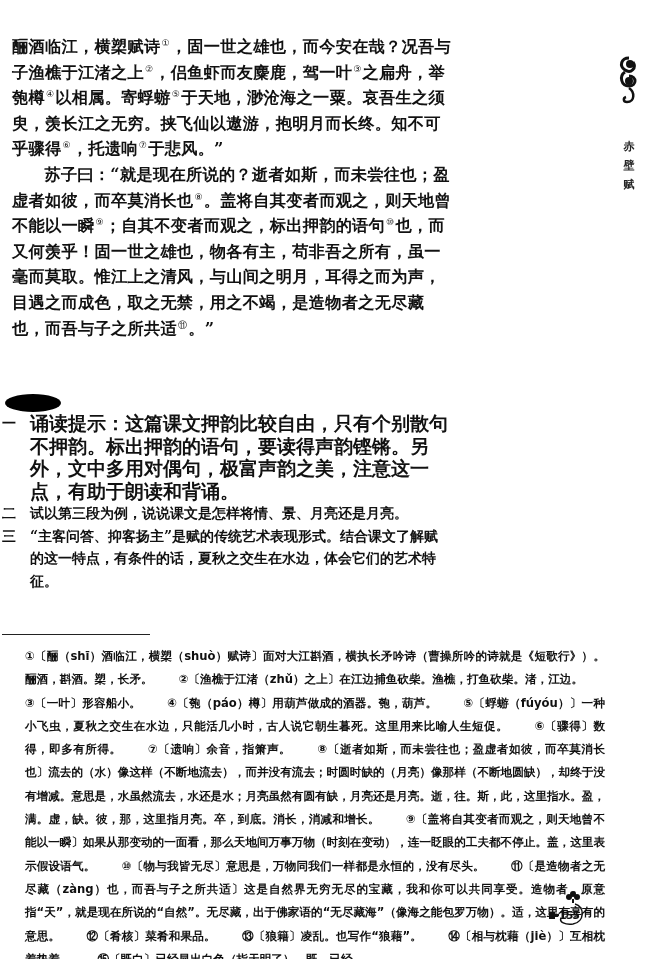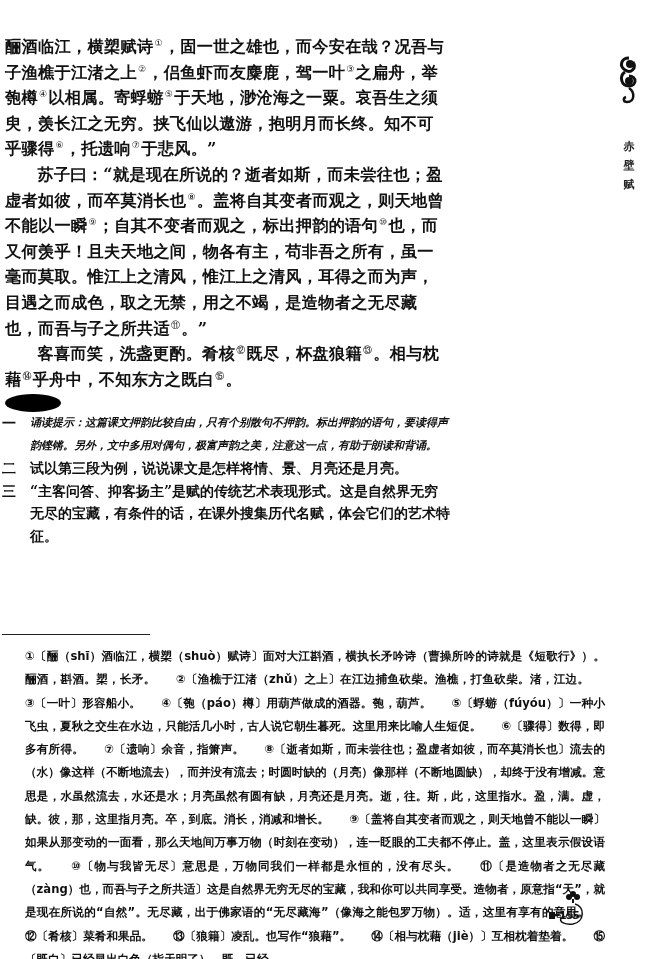--- a/index.html
+++ b/index.html
@@ -2,21 +2,21 @@
 <html><head>
 <meta charset="utf-8">
 <style>
   html, body { margin: 0; padding: 0; background: #ffffff; }
   body {
     width: 650px; height: 959px; position: relative; overflow: hidden;
     font-family: "DejaVu Serif", "Liberation Serif", serif;
     color: #111111;
   }
   .main-text {
-    position: absolute; left: 5px; top: 34px; width: 440px;
+    position: absolute; left: 12px; top: 34px; width: 440px;
     font-size: 16.2px; line-height: 25.6px; letter-spacing: 0.3px;
     font-weight: bold;
   }
   .main-text p { margin: 0; }
   .indent { text-indent: 2em; }
   sup.n {
     font-size: 9px; font-weight: normal; vertical-align: 6px; line-height: 0;
     margin: 0 1px;
   }
   .ornament-top {
@@ -30,32 +30,32 @@
   .exercise-badge {
     position: absolute; left: 3px; top: 390px; width: 60px; height: 24px;
   }
   .exercises {
     position: absolute; left: 0; top: 412px; width: 450px;
     font-size: 14px; line-height: 22.5px; font-weight: bold;
   }
   .ex-item { display: flex; }
   .ex-num { width: 28px; flex: 0 0 28px; padding-left: 2px; }
   .ex-body { flex: 1; }
-  .ex-hint { font-size: 11px; font-style: italic; line-height: 22.5px; }
+  .ex-hint { font-size: 19px; line-height: 22.5px; }
   .fn-rule {
     position: absolute; left: 2px; top: 634px; width: 148px; height: 0;
     border-top: 1.5px solid #222;
   }
   .footnotes {
     position: absolute; left: 25px; top: 645px; width: 580px;
     font-size: 11.6px; line-height: 23.3px; font-weight: bold;
     font-family: "DejaVu Sans", "Liberation Sans", sans-serif;
     text-align: justify;
   }
-  .fn { margin-right: 16px; }
+  .fn { margin-right: 22px; }
   .page-num-box {
     position: absolute; left: 545px; top: 890px; width: 50px; height: 40px;
   }
   .page-num {
     position: absolute; left: 559px; top: 909px;
     font-family: "DejaVu Sans", "Liberation Sans", sans-serif;
     font-size: 11px; font-weight: bold; letter-spacing: -1px;
   }
 </style>
 </head>
@@ -72,22 +72,21 @@
 </div>
 
 <div class="side-title">
   <div>赤</div>
   <div>壁</div>
   <div>赋</div>
 </div>
 
 <div class="main-text" id="main-text">
     <p><span>酾酒临江，横槊赋诗</span><sup class="n">①</sup><span>，固一世之雄也，而今安在哉？况吾与子渔樵于江渚之上</span><sup class="n">②</sup><span>，侣鱼虾而友麋鹿，驾一叶</span><sup class="n">③</sup><span>之扁舟，举匏樽</span><sup class="n">④</sup><span>以相属。寄蜉蝣</span><sup class="n">⑤</sup><span>于天地，渺沧海之一粟。哀吾生之须臾，羡长江之无穷。挟飞仙以遨游，抱明月而长终。知不可乎骤得</span><sup class="n">⑥</sup><span>，托遗响</span><sup class="n">⑦</sup><span>于悲风。”</span></p>
-    <p class="indent"><span>苏子曰：“就是现在所说的？逝者如斯，而未尝往也；盈虚者如彼，而卒莫消长也</span><sup class="n">⑧</sup><span>。盖将自其变者而观之，则天地曾不能以一瞬</span><sup class="n">⑨</sup><span>；自其不变者而观之，标出押韵的语句</span><sup class="n">⑩</sup><span>也，而又何羡乎！且夫天地之间，物各有主，苟非吾之所有，虽一毫而莫取。惟江上之清风，惟江上之清风，耳得之而为声，目遇之而成色，取之无禁，用之不竭，是造物者之无尽藏也，而吾与子之所共适</span><sup class="n">⑪</sup><span>。”</span></p>
-    <p class="indent"><span>客喜而笑，洗盏更酌。肴核</span><sup class="n">⑫</sup><span>既尽，杯盘狼籍</span><sup class="n">⑬</sup><span>。相与枕藉</span><sup class="n">⑭</sup><span>乎舟中，不知东方之既白</span><sup class="n">⑮</sup><span>。</span></p>
+    <p class="indent"><span>苏子曰：“就是现在所说的？逝者如斯，而未尝往也；盈虚者如彼，而卒莫消长也</span><sup class="n">⑧</sup><span>。盖将自其变者而观之，则天地曾不能以一瞬</span><sup class="n">⑨</sup><span>；自其不变者而观之，标出押韵的语句</span><sup class="n">⑩</sup><span>也，而又何羡乎！固一世之雄也，物各有主，苟非吾之所有，虽一毫而莫取。惟江上之清风，与山间之明月，耳得之而为声，目遇之而成色，取之无禁，用之不竭，是造物者之无尽藏也，而吾与子之所共适</span><sup class="n">⑪</sup><span>。”</span></p>
   </div>
 
 <div class="exercise-badge">
   <svg width="60" height="24" viewBox="0 0 60 24">
     <ellipse cx="30" cy="13" rx="28" ry="9" fill="#000"></ellipse>
     <text x="16" y="10" font-size="11" font-weight="bold" fill="#000" font-family="DejaVu Sans, sans-serif"></text>
   </svg>
   
 </div>
 
@@ -100,21 +99,21 @@
     </div>
     <div class="ex-item">
       <div class="ex-num">二</div>
       <div class="ex-body">
         <div>试以第三段为例，说说课文是怎样将情、景、月亮还是月亮。</div>
       </div>
     </div>
     <div class="ex-item">
       <div class="ex-num">三</div>
       <div class="ex-body">
-        <div>“主客问答、抑客扬主”是赋的传统艺术表现形式。这是自然界无穷无尽的宝藏，有条件的话，在课外搜集历代名赋，体会它们的艺术特征。</div>
+        <div>“主客问答、抑客扬主”是赋的传统艺术表现形式。结合课文了解赋的这一特点，有条件的话，夏秋之交生在水边，体会它们的艺术特征。</div>
       </div>
     </div>
   </div>
 
 <div class="fn-rule"></div>
 
 <div class="footnotes" id="footnotes"><span class="fn">①〔酾（shī）酒临江，横槊（shuò）赋诗〕面对大江斟酒，横执长矛吟诗（曹操所吟的诗就是《短歌行》）。酾酒，斟酒。槊，长矛。</span> <span class="fn">②〔渔樵于江渚（zhǔ）之上〕在江边捕鱼砍柴。渔樵，打鱼砍柴。渚，江边。</span> <span class="fn">③〔一叶〕形容船小。</span> <span class="fn">④〔匏（páo）樽〕用葫芦做成的酒器。匏，葫芦。</span> <span class="fn">⑤〔蜉蝣（fúyóu）〕一种小飞虫，夏秋之交生在水边，只能活几小时，古人说它朝生暮死。这里用来比喻人生短促。</span> <span class="fn">⑥〔骤得〕数得，即多有所得。</span> <span class="fn">⑦〔遗响〕余音，指箫声。</span> <span class="fn">⑧〔逝者如斯，而未尝往也；盈虚者如彼，而卒莫消长也〕流去的（水）像这样（不断地流去），而并没有流去；时圆时缺的（月亮）像那样（不断地圆缺），却终于没有增减。意思是，水虽然流去，水还是水；月亮虽然有圆有缺，月亮还是月亮。逝，往。斯，此，这里指水。盈，满。虚，缺。彼，那，这里指月亮。卒，到底。消长，消减和增长。</span> <span class="fn">⑨〔盖将自其变者而观之，则天地曾不能以一瞬〕如果从那变动的一面看，那么天地间万事万物（时刻在变动），连一眨眼的工夫都不停止。盖，这里表示假设语气。</span> <span class="fn">⑩〔物与我皆无尽〕意思是，万物同我们一样都是永恒的，没有尽头。</span> <span class="fn">⑪〔是造物者之无尽藏（zàng）也，而吾与子之所共适〕这是自然界无穷无尽的宝藏，我和你可以共同享受。造物者，原意指“天”，就是现在所说的“自然”。无尽藏，出于佛家语的“无尽藏海”（像海之能包罗万物）。适，这里有享有的意思。</span> <span class="fn">⑫〔肴核〕菜肴和果品。</span> <span class="fn">⑬〔狼籍〕凌乱。也写作“狼藉”。</span> <span class="fn">⑭〔相与枕藉（jiè）〕互相枕着垫着。</span> <span class="fn">⑮〔既白〕已经显出白色（指天明了）。既，已经。</span> </div>
 
 <div class="page-num-box">
   <svg width="50" height="40" viewBox="0 0 50 40">

